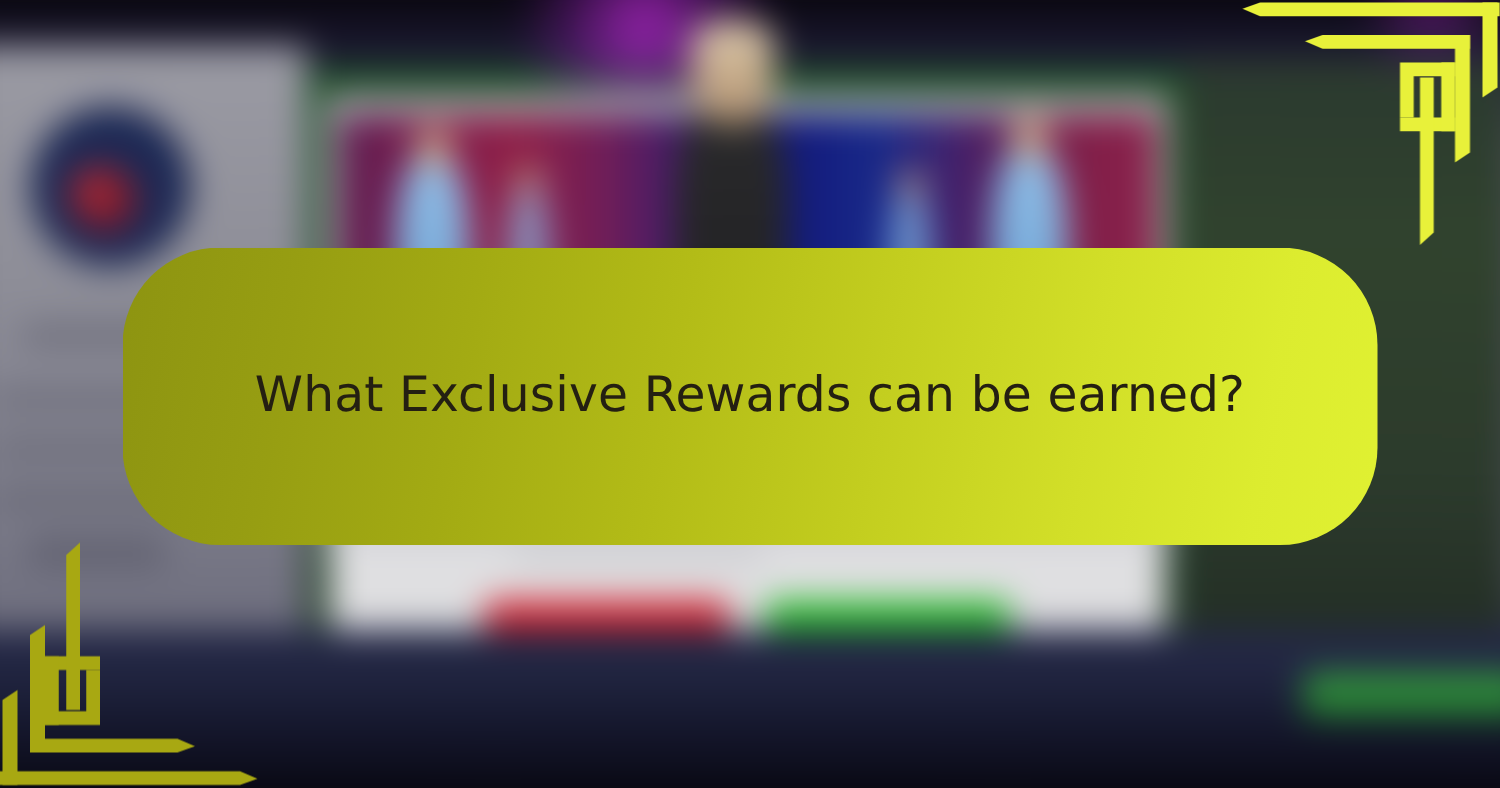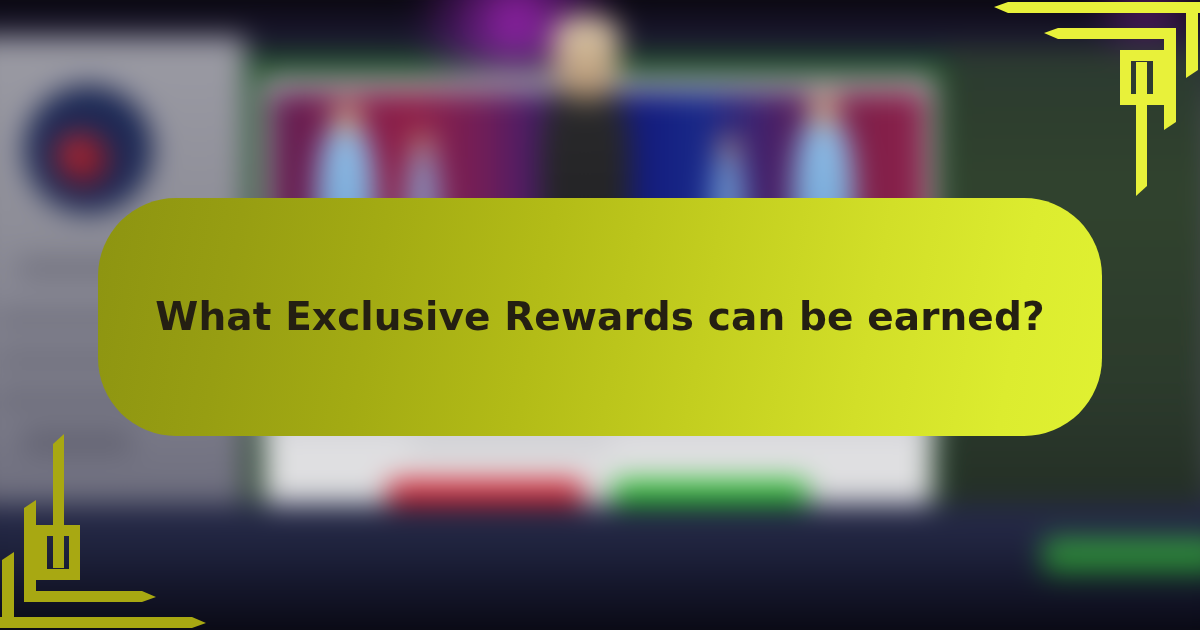--- a/index.html
+++ b/index.html
@@ -237,21 +237,21 @@
       #c3ce1f 60%,
       #d2df28 76%,
       #dcec2f 90%,
       #e0f132 100%);
     display: flex;
     align-items: center;
     justify-content: center;
   }
   #banner-title {
     font-size: 39px;
-    font-weight: 700;
+    font-weight: 400;
     color: #241f12;
     letter-spacing: 0.1px;
     text-align: right;
     line-height: 1.15;
     padding: 0 54px;
     white-space: nowrap;
   }
 </style>
 </head>
 <body>

